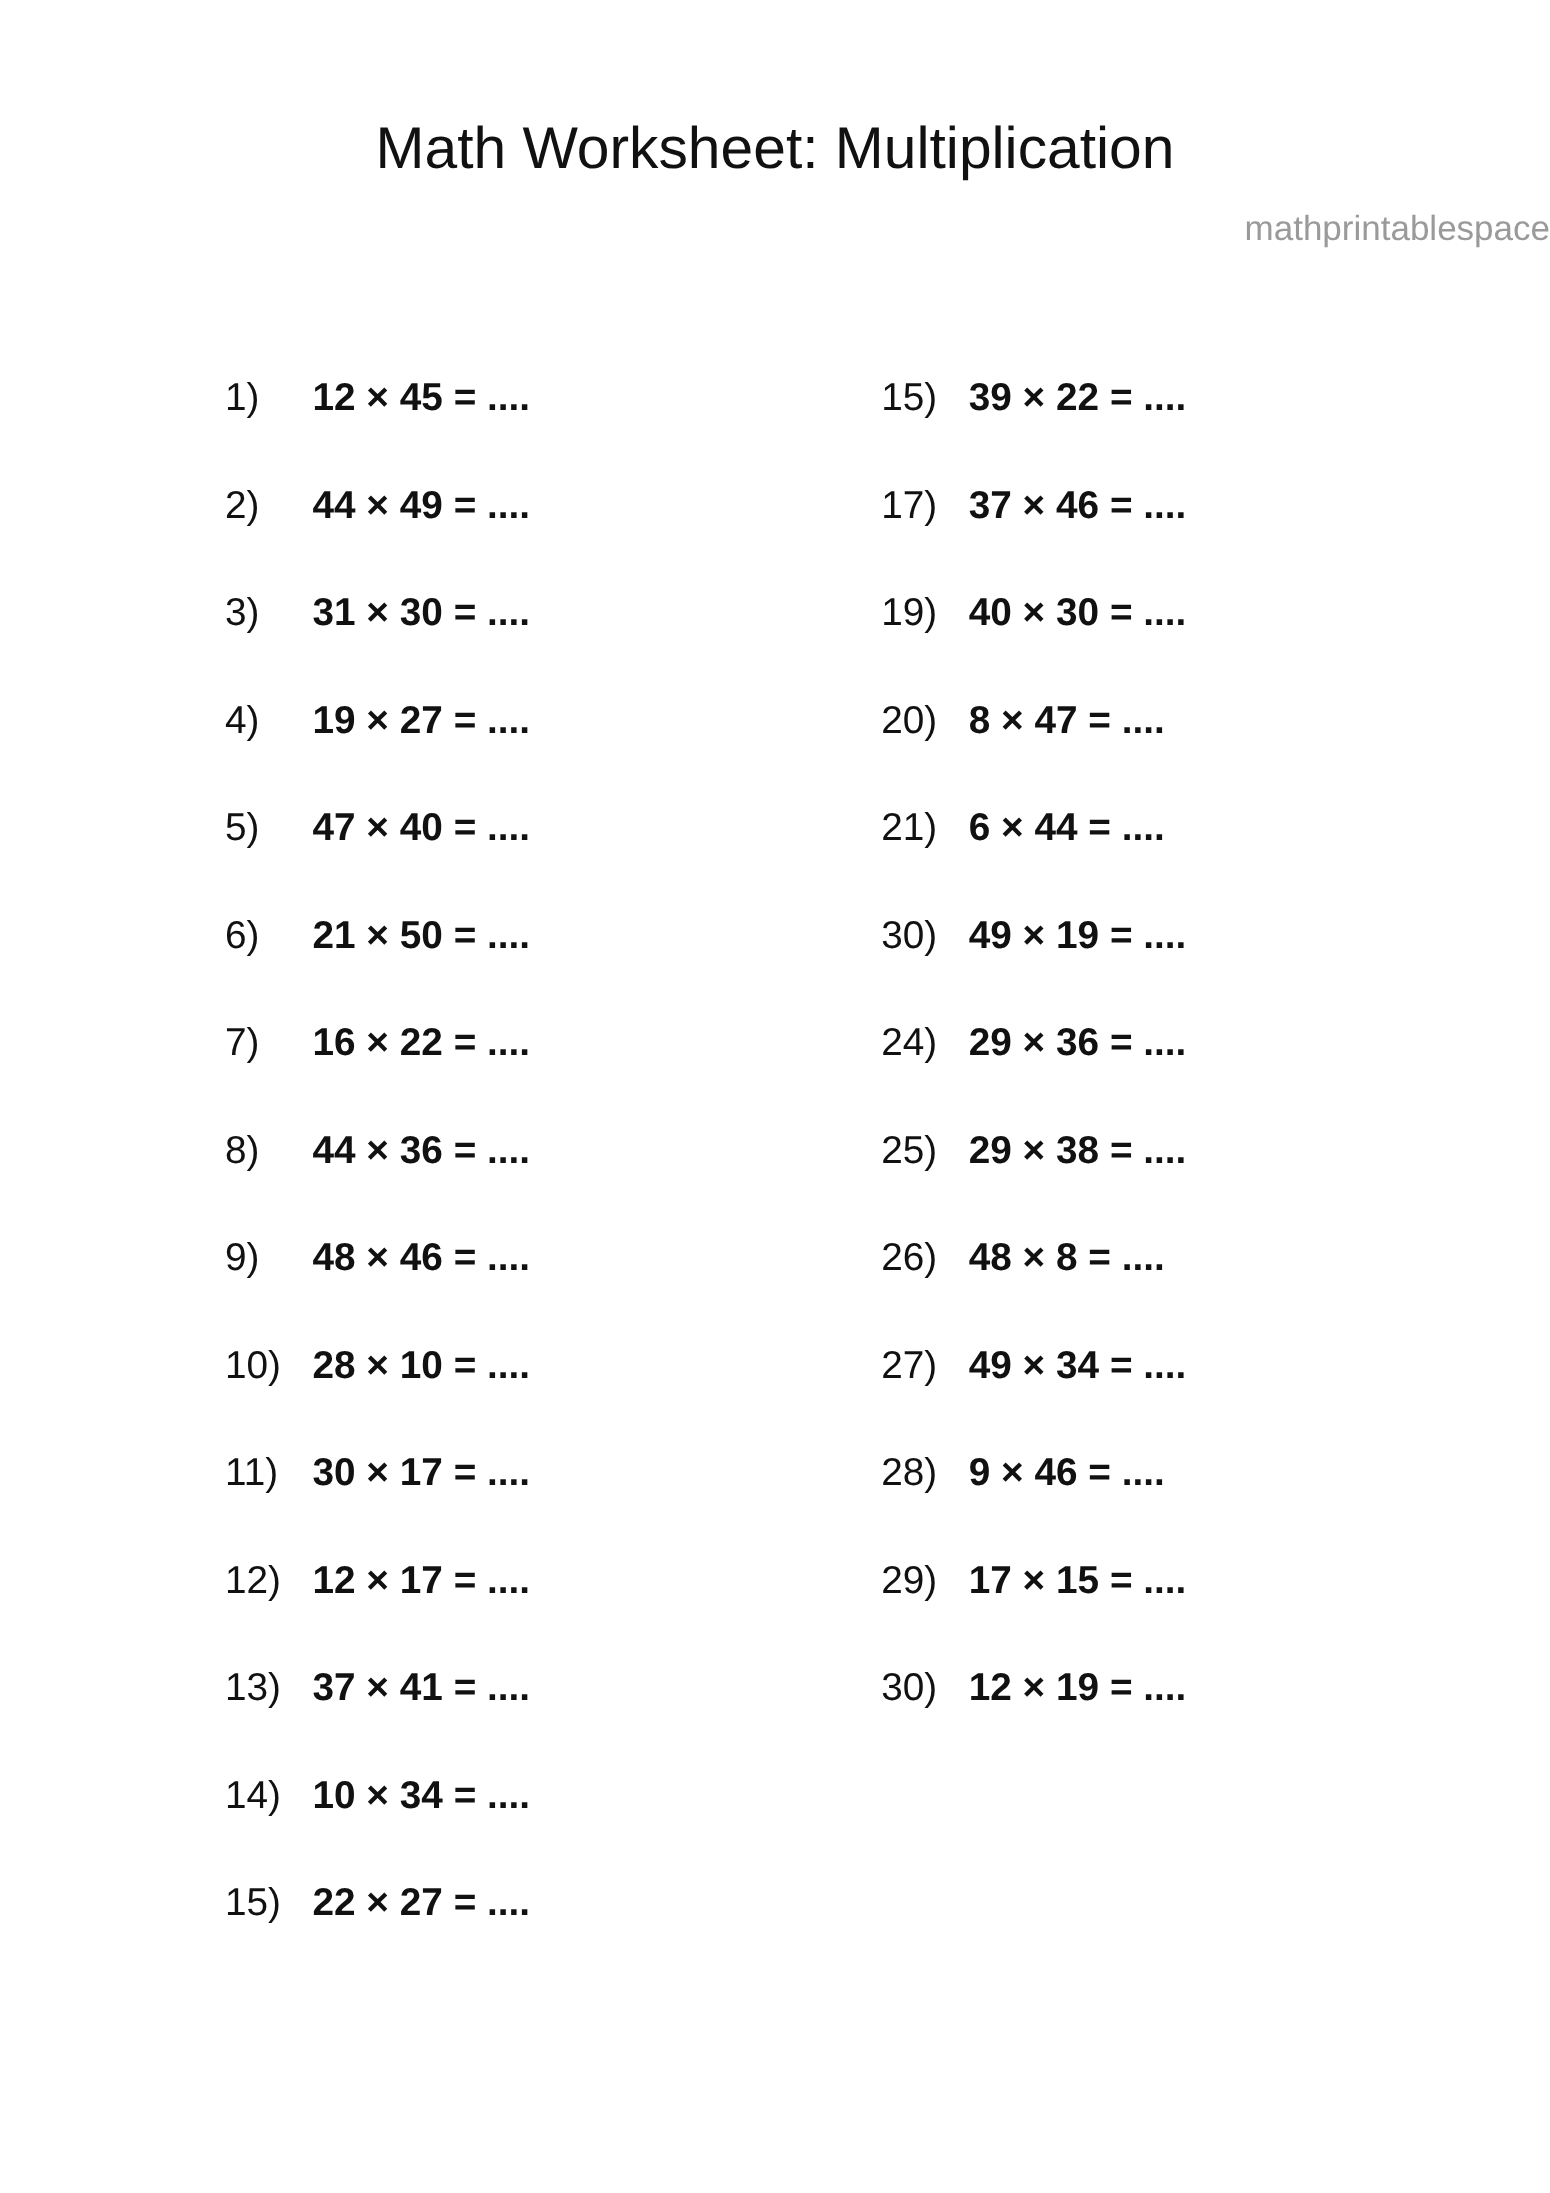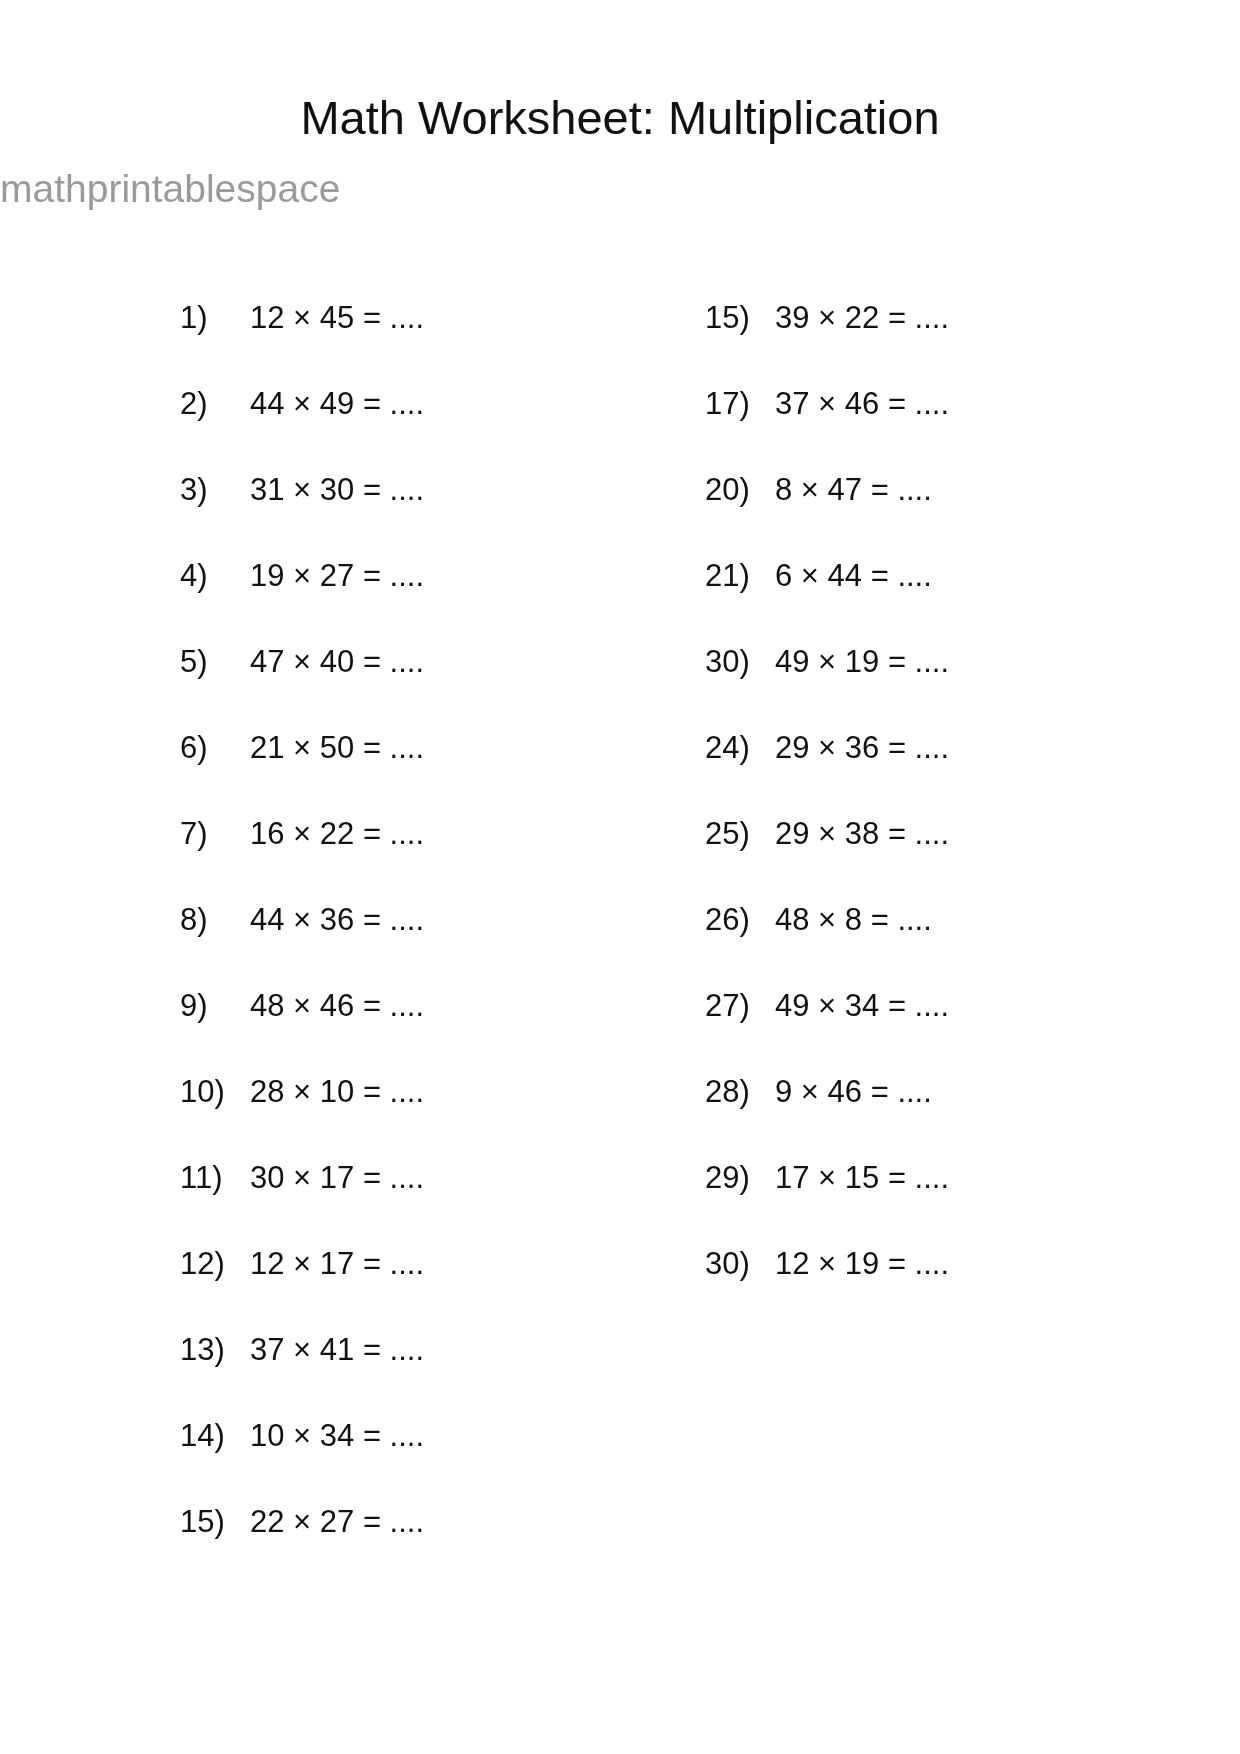--- a/index.html
+++ b/index.html
@@ -25,22 +25,22 @@
   .title {
     text-align: center;
     font-size: 47px;
     font-weight: normal;
     color: #111111;
     margin: 0;
     padding-top: 90px;
     letter-spacing: 0px;
   }
   .subtitle {
-    text-align: left;
-    font-size: 39px;
+    text-align: right;
+    font-size: 28px;
     color: #9a9a9a;
     margin: 0;
     padding-top: 22px;
   }
   .columns {
     position: absolute;
     top: 300px;
     left: 0;
     width: 1240px;
     display: flex;
@@ -66,20 +66,21 @@
     font-size: 31px;
     color: #111111;
     white-space: nowrap;
   }
   .problem .num {
     min-width: 62px;
     text-align: left;
   }
   .problem .expr {
     margin-left: 8px;
+    font-weight: bold;
   }
 </style>
 </head>
 <body>
 
 <div class="sheet">
 
   <h1 class="title">Math Worksheet: Multiplication</h1>
   <div class="subtitle">mathprintablespace</div>
 
@@ -151,20 +152,24 @@
     <div class="column column-right">
       <div class="problem">
           <span class="num">15)</span>
           <span class="expr">39 × 22 = ....</span>
         </div>
       <div class="problem">
           <span class="num">17)</span>
           <span class="expr">37 × 46 = ....</span>
         </div>
       <div class="problem">
+          <span class="num">19)</span>
+          <span class="expr">40 × 30 = ....</span>
+        </div>
+      <div class="problem">
           <span class="num">20)</span>
           <span class="expr">8 × 47 = ....</span>
         </div>
       <div class="problem">
           <span class="num">21)</span>
           <span class="expr">6 × 44 = ....</span>
         </div>
       <div class="problem">
           <span class="num">30)</span>
           <span class="expr">49 × 19 = ....</span>

